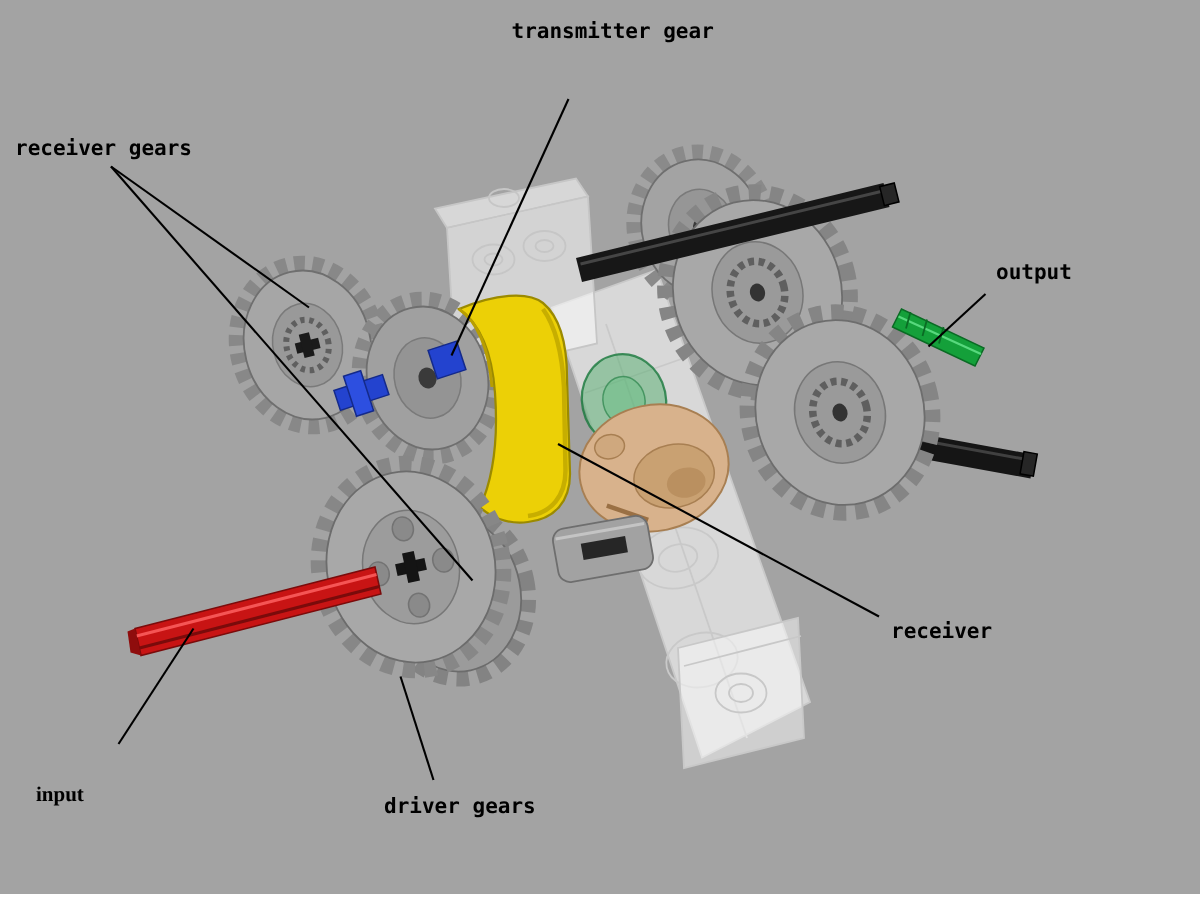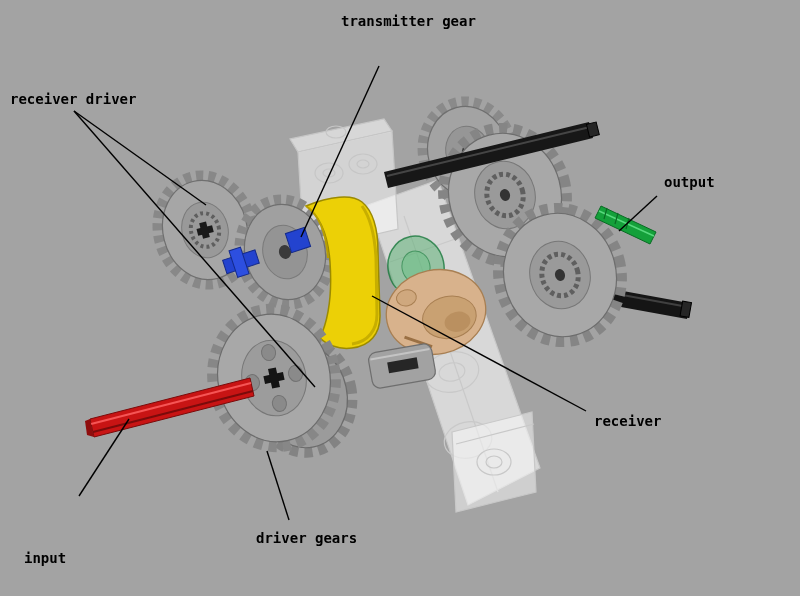--- a/index.html
+++ b/index.html
@@ -5,21 +5,21 @@
   html,body{margin:0;padding:0;background:#ffffff;}
   .stage{position:relative;width:800px;height:596px;background:#a3a3a3;overflow:hidden;
          font-family:"DejaVu Sans Mono","Liberation Mono",monospace;}
   .stage svg{position:absolute;left:0;top:0;}
   .label{position:absolute;font-weight:bold;font-size:14px;color:#000;white-space:nowrap;
          font-family:"DejaVu Sans Mono","Liberation Mono",monospace;}
   .lbl-transmitter{left:341px;top:13px;}
   .lbl-receiver{left:10px;top:91px;}
   .lbl-output{left:664px;top:174px;text-align:center;}
   .lbl-ratchet{left:594px;top:413px;}
-  .lbl-input{left:24px;top:550px;}
+  .lbl-input{left:24px;top:523px;font-family:Liberation Serif, serif;}
   .lbl-driver{left:256px;top:530px;}
 </style>
 </head>
 <body>
 
 <div class="stage">
 
   <svg width="800" height="600" viewBox="0 0 800 600">
 
     <g stroke="#c9c9c9" fill="none" stroke-width="1.2">
@@ -174,19 +174,19 @@
       <line x1="74" y1="111" x2="206" y2="205"></line>
       <line x1="74" y1="111" x2="315" y2="387"></line>
       <line x1="657" y1="196" x2="619" y2="231"></line>
       <line x1="586" y1="411" x2="372" y2="296"></line>
       <line x1="79" y1="496" x2="129" y2="419"></line>
       <line x1="289" y1="520" x2="267" y2="451"></line>
     </g>
   </svg>
 
   <div class="label lbl-transmitter">transmitter gear</div>
-  <div class="label lbl-receiver">receiver driver</div>
+  <div class="label lbl-receiver">receiver gears</div>
   <div class="label lbl-output">output</div>
   <div class="label lbl-ratchet">receiver</div>
   <div class="label lbl-input">input</div>
   <div class="label lbl-driver">driver gears</div>
 
 </div>
 
 </body></html>

